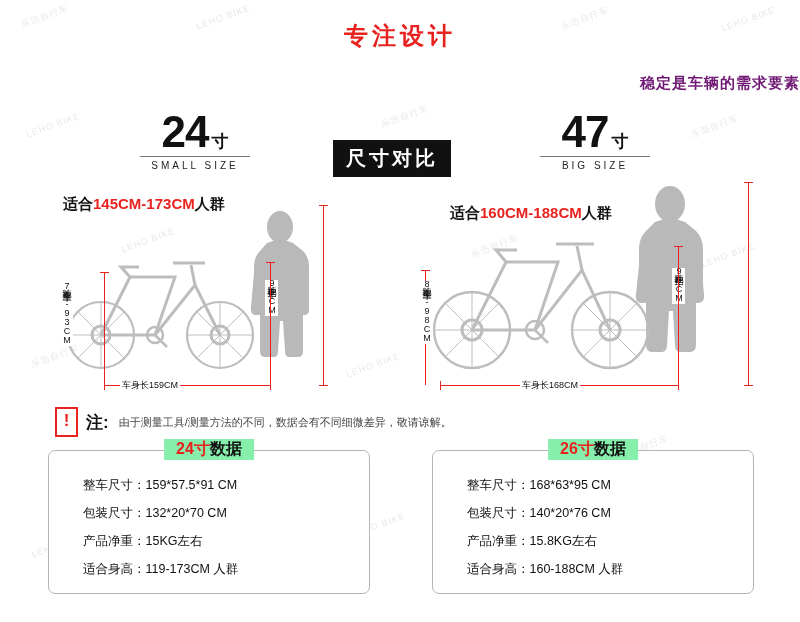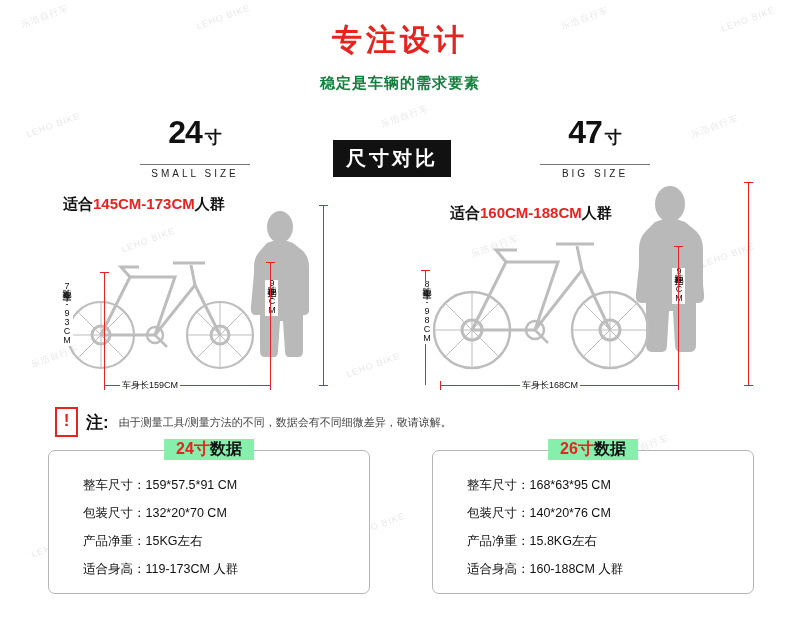--- a/index.html
+++ b/index.html
@@ -34,61 +34,61 @@
     user-select: none;
   }
 
   
   .title-main {
     position: absolute;
     top: 20px;
     left: 0;
     width: 800px;
     text-align: center;
-    font-size: 30px;
+    font-size: 24px;
     font-weight: bold;
     color: #e8231f;
     letter-spacing: 4px;
   }
   .title-sub {
     position: absolute;
     top: 74px;
     left: 0;
     width: 800px;
+    text-align: right;
+    font-size: 15px;
+    font-weight: bold;
+    color: #701a75;
+    letter-spacing: 1px;
+  }
+
+  
+  .size-badge {
+    position: absolute;
     text-align: center;
-    font-size: 15px;
-    font-weight: bold;
-    color: #15803d;
-    letter-spacing: 1px;
-  }
-
-  
-  .size-badge {
-    position: absolute;
-    text-align: center;
   }
   .size-badge .num {
-    font-size: 32px;
+    font-size: 44px;
     font-weight: bold;
     color: #111;
     line-height: 44px;
     letter-spacing: -1px;
   }
   .size-badge .unit {
     font-size: 17px;
     font-weight: bold;
     color: #111;
     margin-left: 3px;
   }
   .size-badge .en {
     font-size: 10px;
     color: #222;
     letter-spacing: 3px;
     border-top: 1px solid #777;
-    margin-top: 10px;
+    margin-top: 2px;
     padding-top: 3px;
   }
 
   
   .compare-box {
     position: absolute;
     left: 333px;
     top: 140px;
     background: #111;
     color: #fff;

